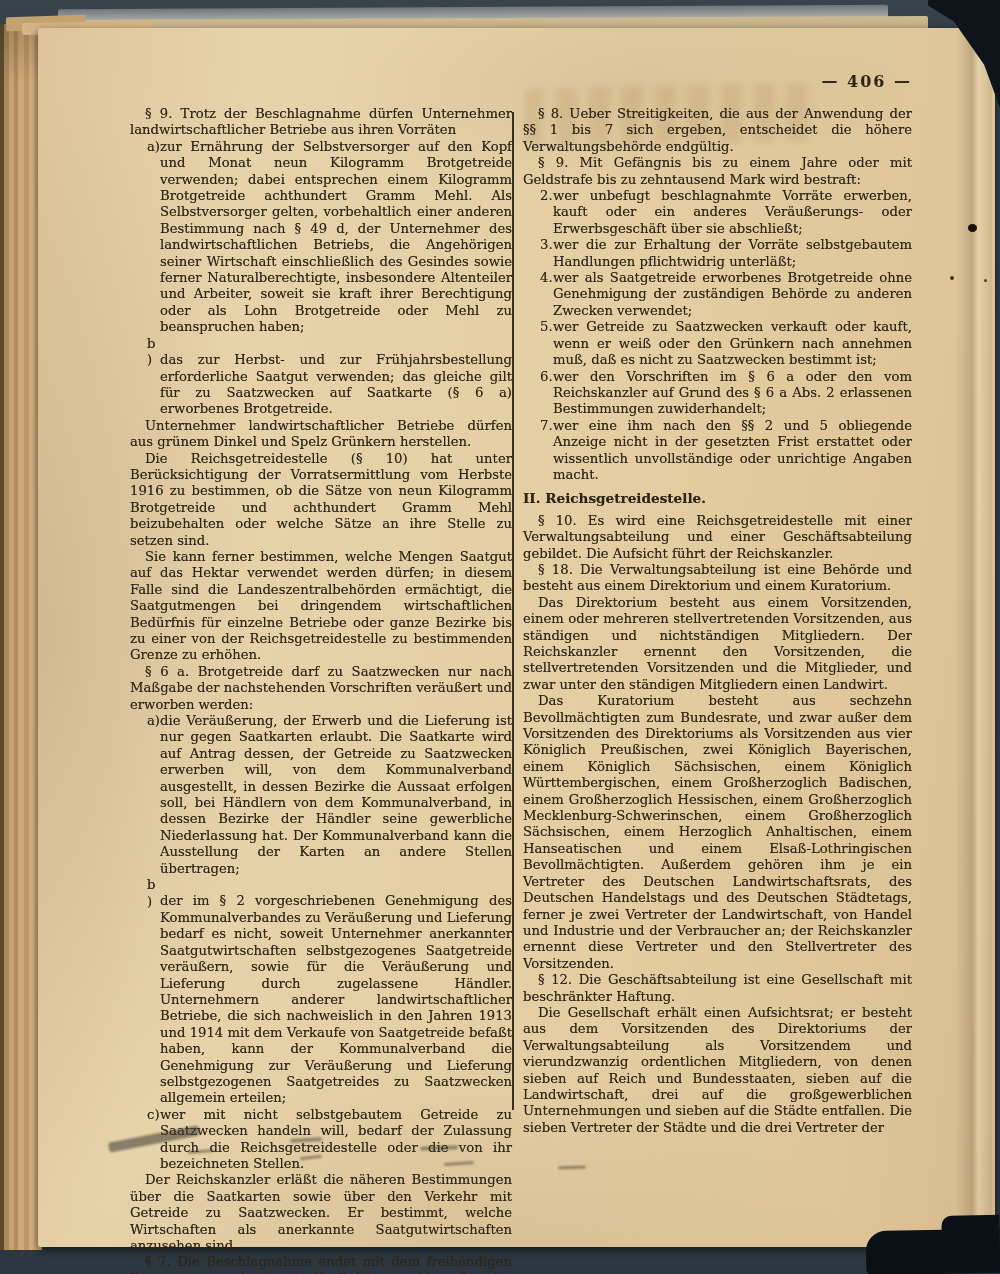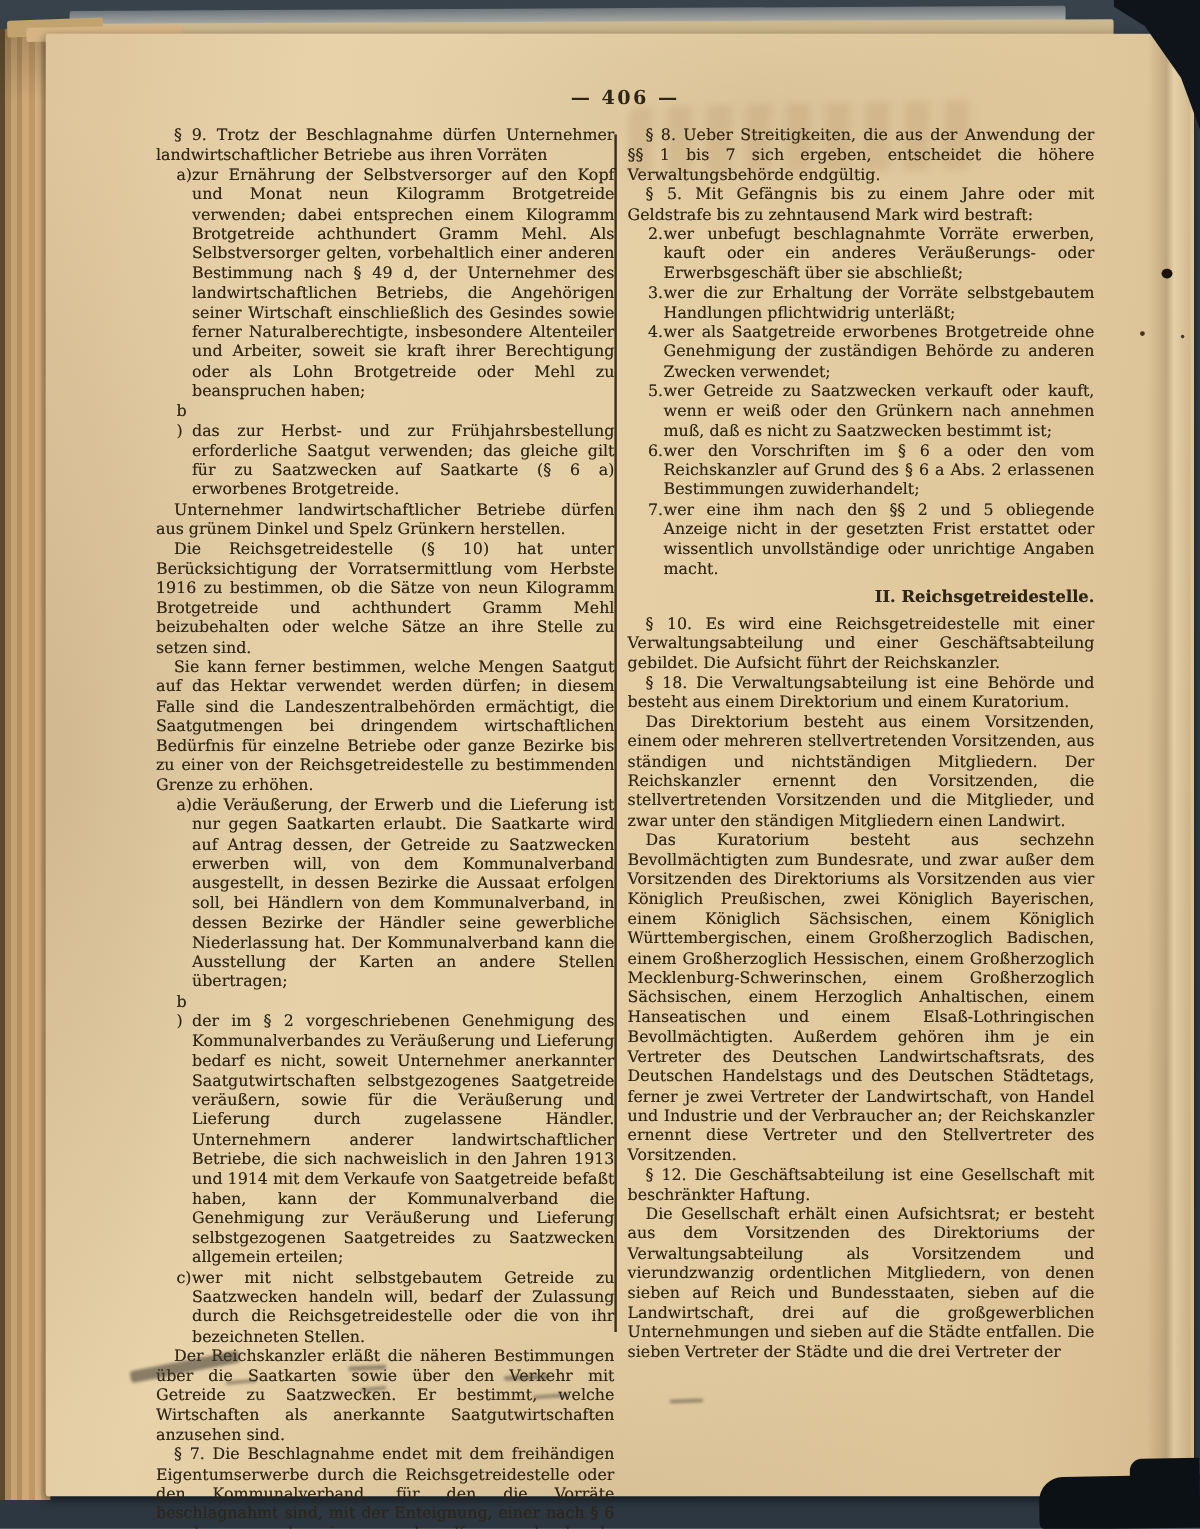--- a/index.html
+++ b/index.html
@@ -67,38 +67,38 @@
   .smudge{position:absolute;background:rgba(66,59,50,.5);filter:blur(1.3px);border-radius:3px;}
   .s1{left:70px;top:1106px;width:92px;height:10px;transform:rotate(-11deg);background:rgba(60,54,46,.55);}
   .s2{left:150px;top:1122px;width:26px;height:3px;transform:rotate(-5deg);}
   .s3{left:252px;top:1110px;width:32px;height:4px;transform:rotate(-3deg);}
   .s4{left:262px;top:1128px;width:22px;height:3px;transform:rotate(-6deg);}
   .s5{left:382px;top:1118px;width:38px;height:4px;transform:rotate(-2deg);}
   .s6{left:406px;top:1134px;width:30px;height:3px;transform:rotate(-4deg);}
   .s7{left:520px;top:1138px;width:28px;height:3px;transform:rotate(-2deg);}
   
   .page-header{
-    position:absolute;left:92px;top:44px;width:782px;text-align:center;
+    position:absolute;left:92px;top:44px;width:782px;text-align:right;
     font-size:16px;font-weight:bold;letter-spacing:2px;color:#2e2517;
   }
   
   .column-divider{position:absolute;left:474px;top:84px;width:2px;height:998px;background:#261d10;opacity:.9;}
   .cols{position:absolute;left:92px;top:78px;width:782px;display:flex;}
   .col{color:#2e2517;}
   .col.left{width:382px;margin-right:11px;}
   .col.right{width:389px;}
   .blk{
     margin:0;text-align:justify;font-size:13.2px;line-height:16.4px;
     color:#2e2517;overflow-wrap:break-word;hyphens:auto;
     text-shadow:0 0 .4px rgba(46,37,23,.55);
   }
   .para{text-indent:15px;}
   .item{padding-left:30px;text-indent:-13px;}
   .lbl{display:inline-block;width:13px;text-indent:0;}
-  .heading{text-align:right;font-weight:bold;margin:7px 0 6px;font-size:13.6px;text-indent:0;}
+  .heading{text-align:left;font-weight:bold;margin:7px 0 6px;font-size:13.6px;text-indent:0;}
 </style>
 </head>
 <body>
 
 <div class="under-edge-gray"></div>
 <div class="under-edge-cream"></div>
 <div class="stack-left"></div>
 <div class="stack-step1"></div>
 <div class="stack-step2"></div>
 
@@ -112,30 +112,31 @@
   <div class="column-divider"></div>
 
   <div class="cols">
     <div class="col left">
       <p class="blk para">§ 9. Trotz der Beschlagnahme dürfen Unternehmer landwirtschaftlicher Betriebe aus ihren Vorräten</p>
       <div class="blk item"><span class="lbl">a)</span><span>zur Ernährung der Selbstversorger auf den Kopf und Monat neun Kilogramm Brotgetreide verwenden; dabei entsprechen einem Kilogramm Brotgetreide achthundert Gramm Mehl. Als Selbstversorger gelten, vorbehaltlich einer anderen Bestimmung nach § 49 d, der Unternehmer des landwirtschaftlichen Betriebs, die Angehörigen seiner Wirtschaft einschließlich des Gesindes sowie ferner Naturalberechtigte, insbesondere Altenteiler und Arbeiter, soweit sie kraft ihrer Berechtigung oder als Lohn Brotgetreide oder Mehl zu beanspruchen haben;</span></div>
       <div class="blk item"><span class="lbl">b)</span><span>das zur Herbst- und zur Frühjahrsbestellung erforderliche Saatgut verwenden; das gleiche gilt für zu Saatzwecken auf Saatkarte (§ 6 a) erworbenes Brotgetreide.</span></div>
       <p class="blk para">Unternehmer landwirtschaftlicher Betriebe dürfen aus grünem Dinkel und Spelz Grünkern herstellen.</p>
       <p class="blk para">Die Reichsgetreidestelle (§ 10) hat unter Berücksichtigung der Vorratsermittlung vom Herbste 1916 zu bestimmen, ob die Sätze von neun Kilogramm Brotgetreide und achthundert Gramm Mehl beizubehalten oder welche Sätze an ihre Stelle zu setzen sind.</p>
       <p class="blk para">Sie kann ferner bestimmen, welche Mengen Saatgut auf das Hektar verwendet werden dürfen; in diesem Falle sind die Landeszentralbehörden ermächtigt, die Saatgutmengen bei dringendem wirtschaftlichen Bedürfnis für einzelne Betriebe oder ganze Bezirke bis zu einer von der Reichsgetreidestelle zu bestimmenden Grenze zu erhöhen.</p>
+      <p class="blk para">§ 6 a. Brotgetreide darf zu Saatzwecken nur nach Maßgabe der nachstehenden Vorschriften veräußert und erworben werden:</p>
       <div class="blk item"><span class="lbl">a)</span><span>die Veräußerung, der Erwerb und die Lieferung ist nur gegen Saatkarten erlaubt. Die Saatkarte wird auf Antrag dessen, der Getreide zu Saatzwecken erwerben will, von dem Kommunalverband ausgestellt, in dessen Bezirke die Aussaat erfolgen soll, bei Händlern von dem Kommunalverband, in dessen Bezirke der Händler seine gewerbliche Niederlassung hat. Der Kommunalverband kann die Ausstellung der Karten an andere Stellen übertragen;</span></div>
       <div class="blk item"><span class="lbl">b)</span><span>der im § 2 vorgeschriebenen Genehmigung des Kommunalverbandes zu Veräußerung und Lieferung bedarf es nicht, soweit Unternehmer anerkannter Saatgutwirtschaften selbstgezogenes Saatgetreide veräußern, sowie für die Veräußerung und Lieferung durch zugelassene Händler. Unternehmern anderer landwirtschaftlicher Betriebe, die sich nachweislich in den Jahren 1913 und 1914 mit dem Verkaufe von Saatgetreide befaßt haben, kann der Kommunalverband die Genehmigung zur Veräußerung und Lieferung selbstgezogenen Saatgetreides zu Saatzwecken allgemein erteilen;</span></div>
       <div class="blk item"><span class="lbl">c)</span><span>wer mit nicht selbstgebautem Getreide zu Saatzwecken handeln will, bedarf der Zulassung durch die Reichsgetreidestelle oder die von ihr bezeichneten Stellen.</span></div>
       <p class="blk para">Der Reichskanzler erläßt die näheren Bestimmungen über die Saatkarten sowie über den Verkehr mit Getreide zu Saatzwecken. Er bestimmt, welche Wirtschaften als anerkannte Saatgutwirtschaften anzusehen sind.</p>
       <p class="blk para">§ 7. Die Beschlagnahme endet mit dem freihändigen Eigentumserwerbe durch die Reichsgetreidestelle oder den Kommunalverband, für den die Vorräte beschlagnahmt sind, mit der Enteignung, einer nach § 6 zugelassenen oder einer von dem Kommunalverbande genehmigten Verwendung.</p>
     </div>
 
     <div class="col right">
       <p class="blk para">§ 8. Ueber Streitigkeiten, die aus der Anwendung der §§ 1 bis 7 sich ergeben, entscheidet die höhere Verwaltungsbehörde endgültig.</p>
-      <p class="blk para">§ 5. Mit Gefängnis bis zu einem Jahre oder mit Geldstrafe bis zu zehntausend Mark wird bestraft:</p>
+      <p class="blk para">§ 9. Mit Gefängnis bis zu einem Jahre oder mit Geldstrafe bis zu zehntausend Mark wird bestraft:</p>
       <div class="blk item"><span class="lbl">2.</span><span>wer unbefugt beschlagnahmte Vorräte erwerben, kauft oder ein anderes Veräußerungs- oder Erwerbsgeschäft über sie abschließt;</span></div>
       <div class="blk item"><span class="lbl">3.</span><span>wer die zur Erhaltung der Vorräte selbstgebautem Handlungen pflichtwidrig unterläßt;</span></div>
       <div class="blk item"><span class="lbl">4.</span><span>wer als Saatgetreide erworbenes Brotgetreide ohne Genehmigung der zuständigen Behörde zu anderen Zwecken verwendet;</span></div>
       <div class="blk item"><span class="lbl">5.</span><span>wer Getreide zu Saatzwecken verkauft oder kauft, wenn er weiß oder den Grünkern nach annehmen muß, daß es nicht zu Saatzwecken bestimmt ist;</span></div>
       <div class="blk item"><span class="lbl">6.</span><span>wer den Vorschriften im § 6 a oder den vom Reichskanzler auf Grund des § 6 a Abs. 2 erlassenen Bestimmungen zuwiderhandelt;</span></div>
       <div class="blk item"><span class="lbl">7.</span><span>wer eine ihm nach den §§ 2 und 5 obliegende Anzeige nicht in der gesetzten Frist erstattet oder wissentlich unvollständige oder unrichtige Angaben macht.</span></div>
       <h3 class="blk heading">II. Reichsgetreidestelle.</h3>
       <p class="blk para">§ 10. Es wird eine Reichsgetreidestelle mit einer Verwaltungsabteilung und einer Geschäftsabteilung gebildet. Die Aufsicht führt der Reichskanzler.</p>
       <p class="blk para">§ 18. Die Verwaltungsabteilung ist eine Behörde und besteht aus einem Direktorium und einem Kuratorium.</p>
       <p class="blk para">Das Direktorium besteht aus einem Vorsitzenden, einem oder mehreren stellvertretenden Vorsitzenden, aus ständigen und nichtständigen Mitgliedern. Der Reichskanzler ernennt den Vorsitzenden, die stellvertretenden Vorsitzenden und die Mitglieder, und zwar unter den ständigen Mitgliedern einen Landwirt.</p>

